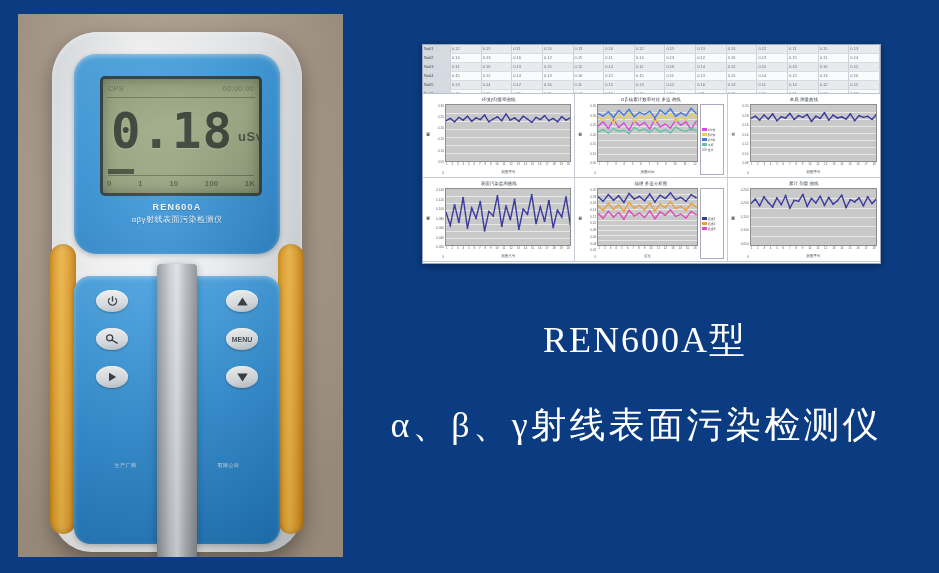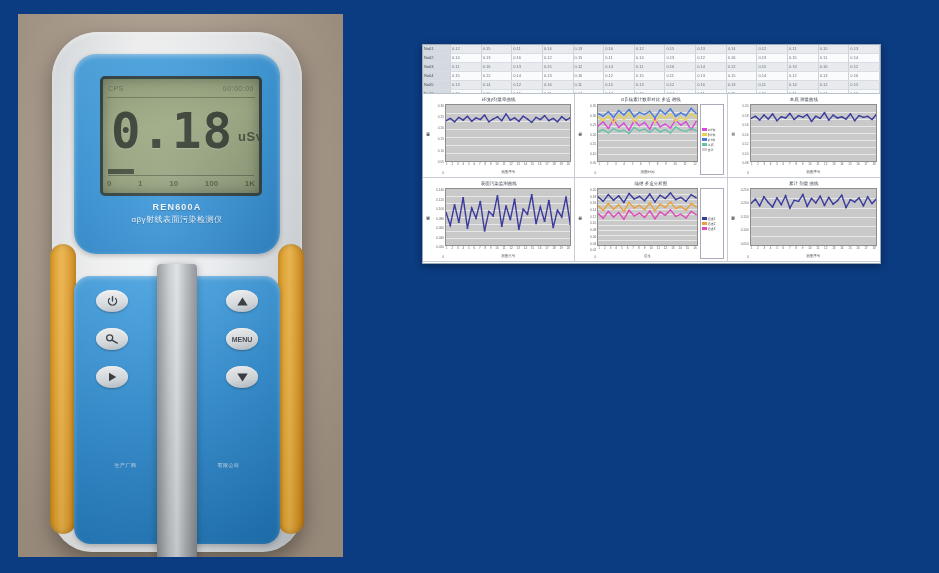--- a/index.html
+++ b/index.html
@@ -922,14 +922,18 @@
                 <span>17</span>
                 <span>18</span>
               </div>
               <div class="p-xlab">测量序号</div>
             </div>
           </div>
         </div>
       </div>
   </div>
 
+  <div class="title-block">
+    <div class="t1">REN600A型</div>
+    <div class="t2">α、β、γ射线表面污染检测仪</div>
+  </div>
 
 </div>
 
 </body></html>

